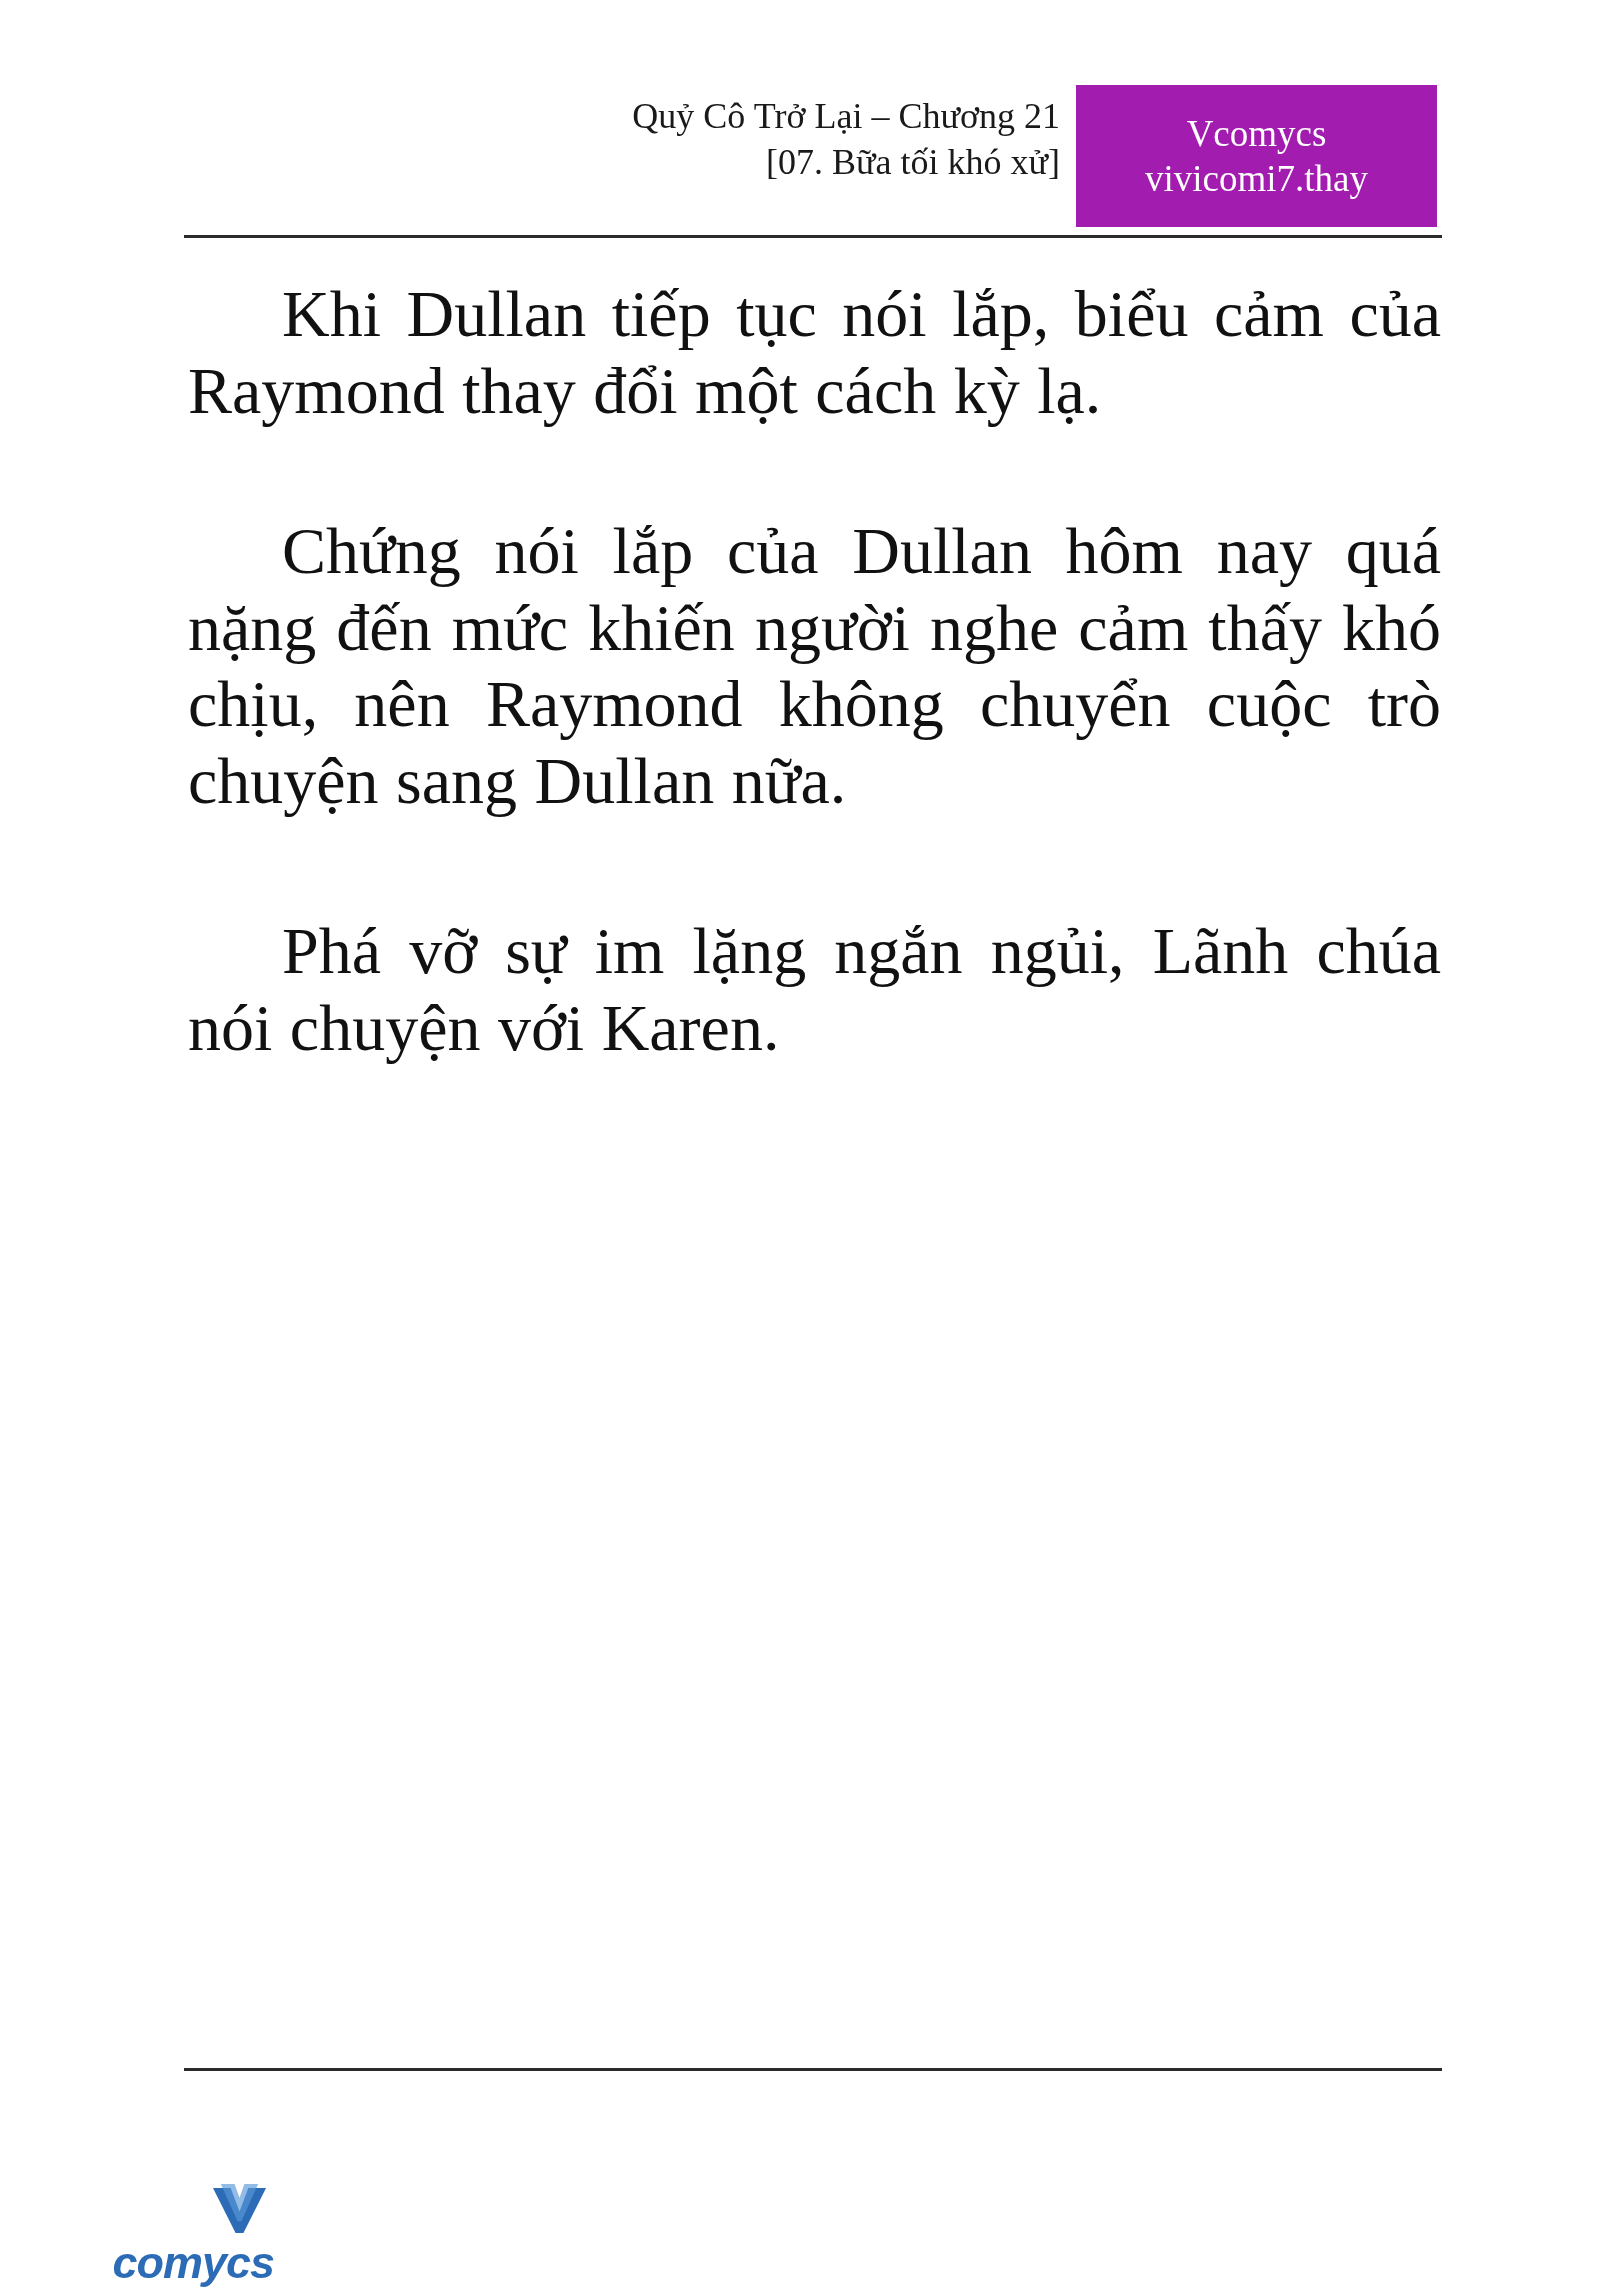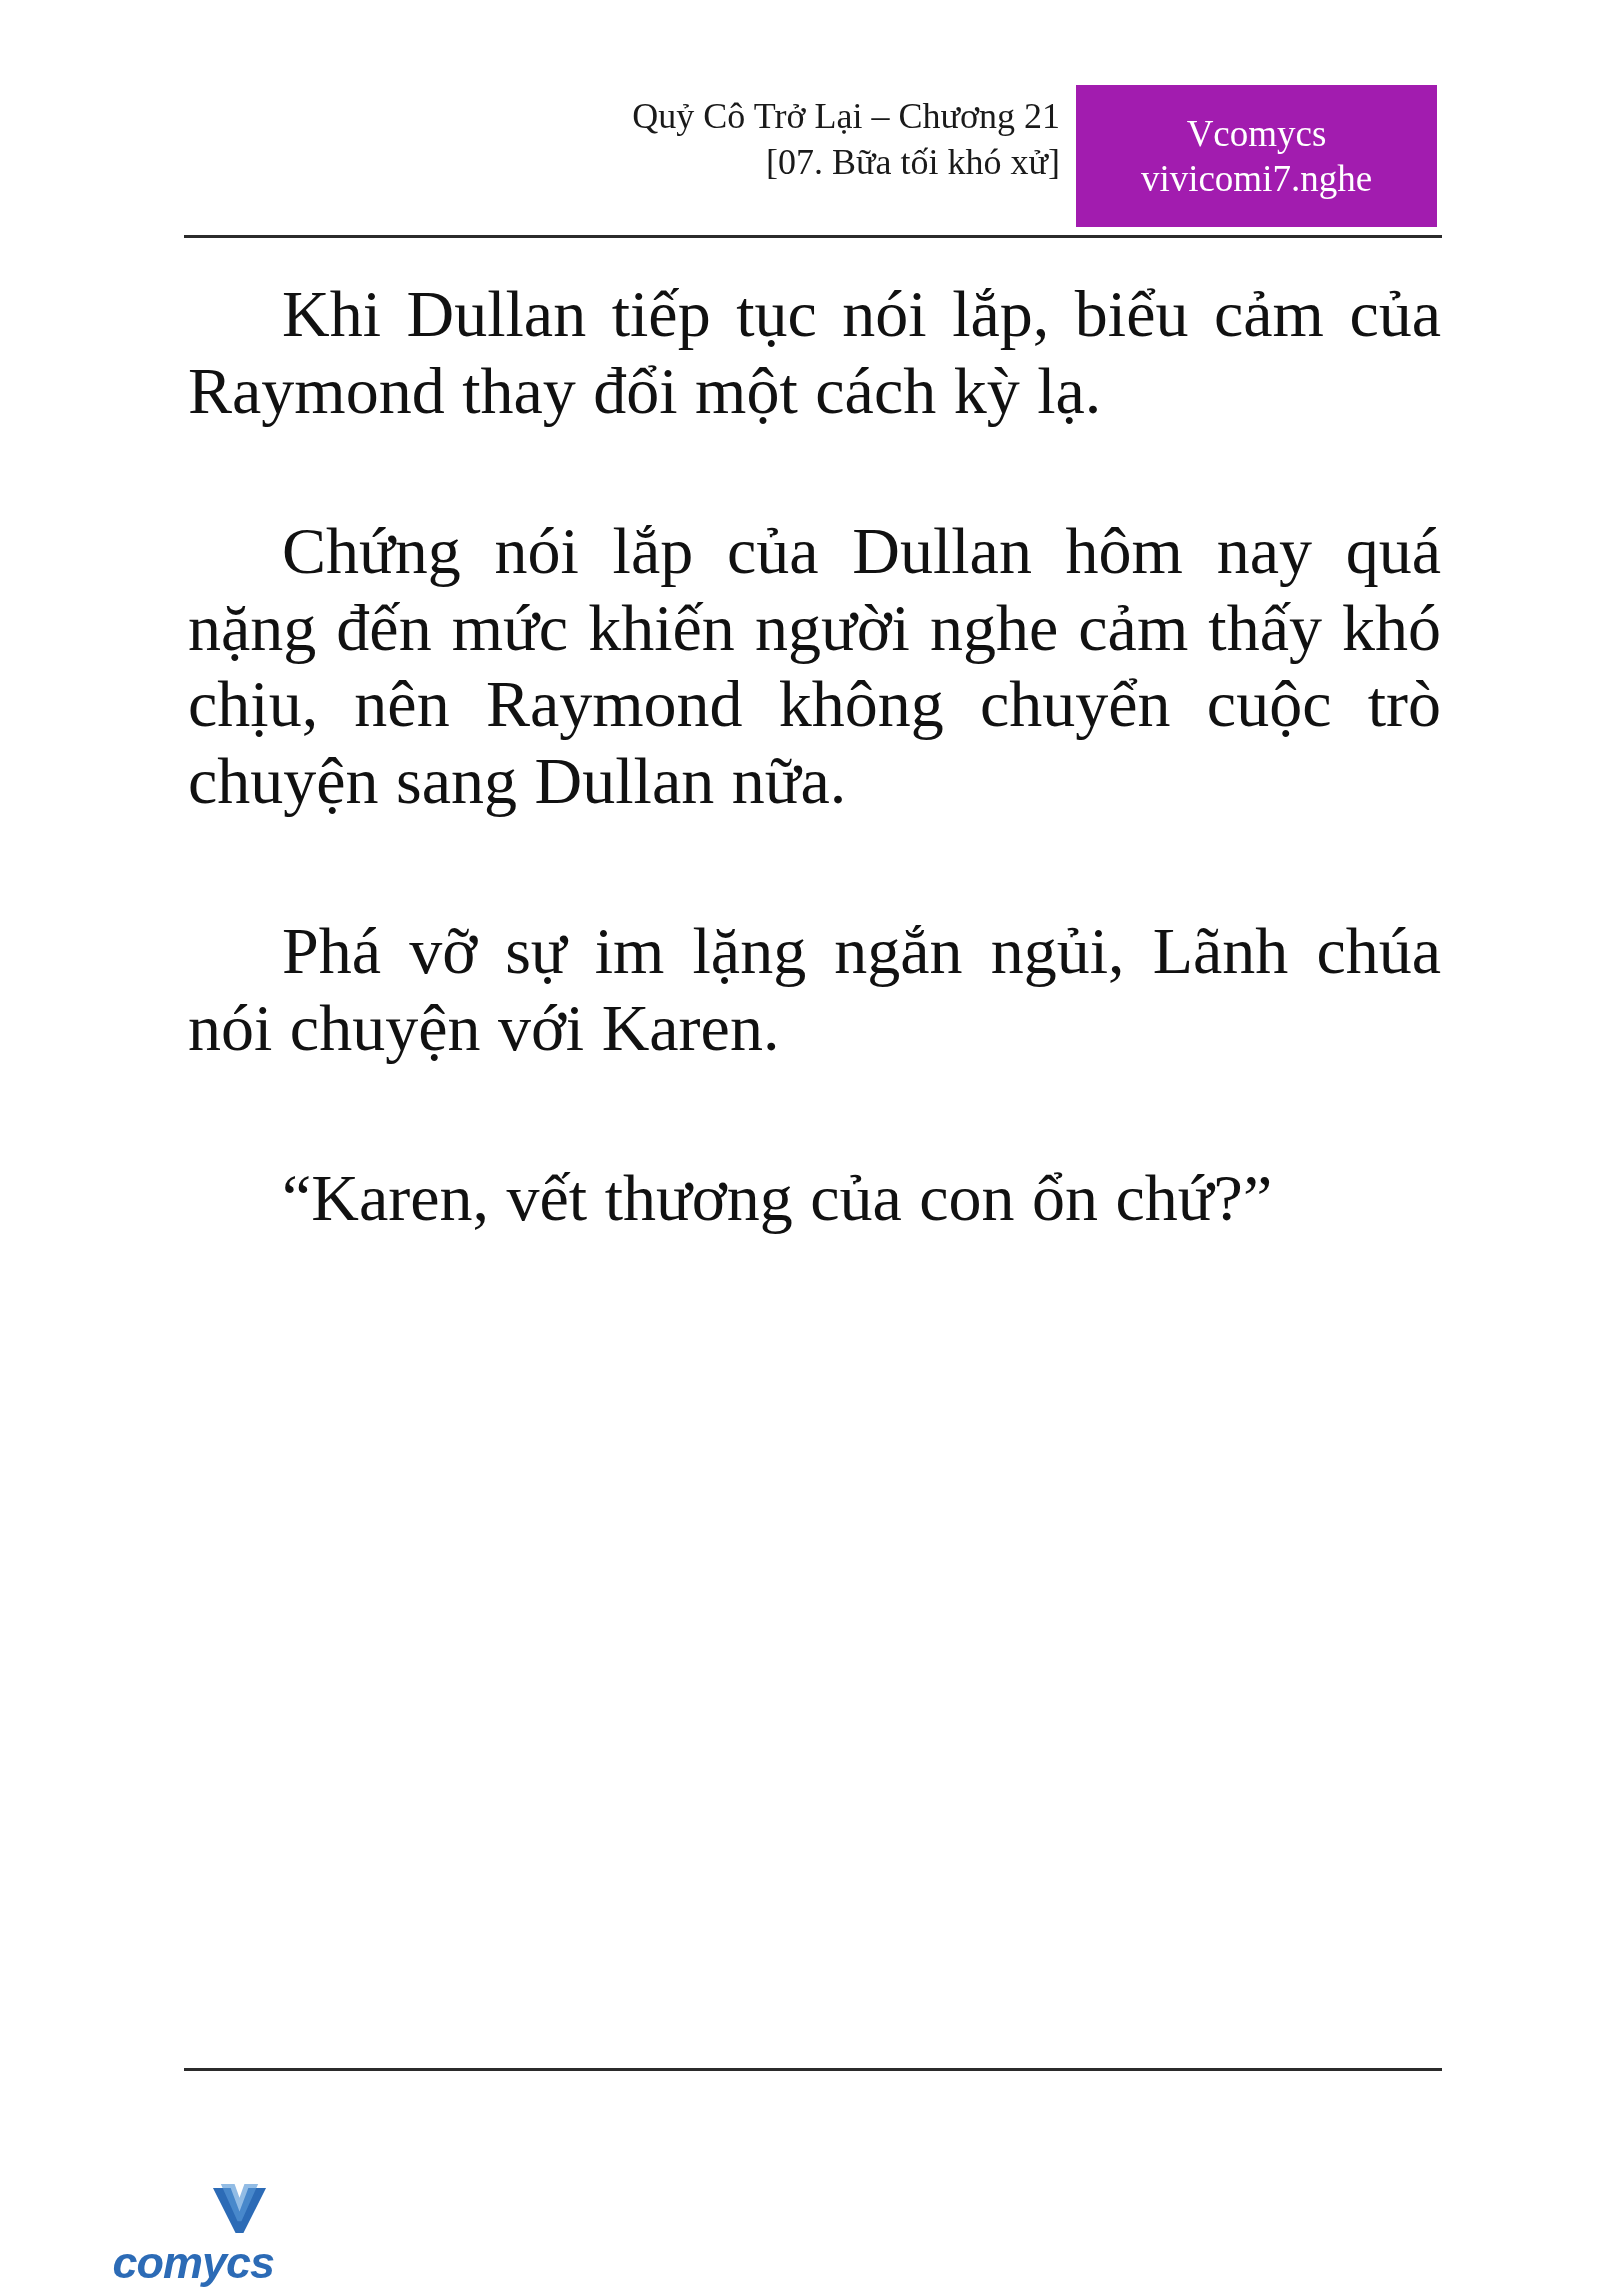--- a/index.html
+++ b/index.html
@@ -175,30 +175,29 @@
 
 <div class="page">
 
   <div class="header">
     <div class="header-titles">
       <div class="header-line">Quỷ Cô Trở Lại – Chương 21</div>
       <div class="header-line">[07. Bữa tối khó xử]</div>
     </div>
     <div class="header-badge">
       <div class="badge-line">Vcomycs</div>
-      <div class="badge-line">vivicomi7.nghe</div>
+      <div class="badge-line">vivicomi7.thay</div>
     </div>
   </div>
   <div class="header-rule"></div>
 
   <div class="content">
     <p class="para p1">Khi Dullan tiếp tục nói lắp, biểu cảm của Raymond thay đổi một cách kỳ lạ.</p>
     <p class="para p2">Chứng nói lắp của Dullan hôm nay quá nặng đến mức khiến người nghe cảm thấy khó chịu, nên Raymond không chuyển cuộc trò chuyện sang Dullan nữa.</p>
     <p class="para p3">Phá vỡ sự im lặng ngắn ngủi, Lãnh chúa nói chuyện với Karen.</p>
-    <p class="para p4">“Karen, vết thương của con ổn chứ?”</p>
   </div>
 
   <div class="footer-rule"></div>
 
   <div class="watermark">
     <span class="wm-chevron">
       <svg width="57" height="55" viewBox="0 0 58 56" xmlns="http://www.w3.org/2000/svg">
         <polygon points="2,6 20,6 29,30 38,6 56,6 33,52 25,52" fill="#1b5fb0"></polygon>
         <polygon points="10,2 24,2 29,16 34,2 48,2 31,40 27,40" fill="#4a8fd4" opacity="0.65"></polygon>
       </svg>

